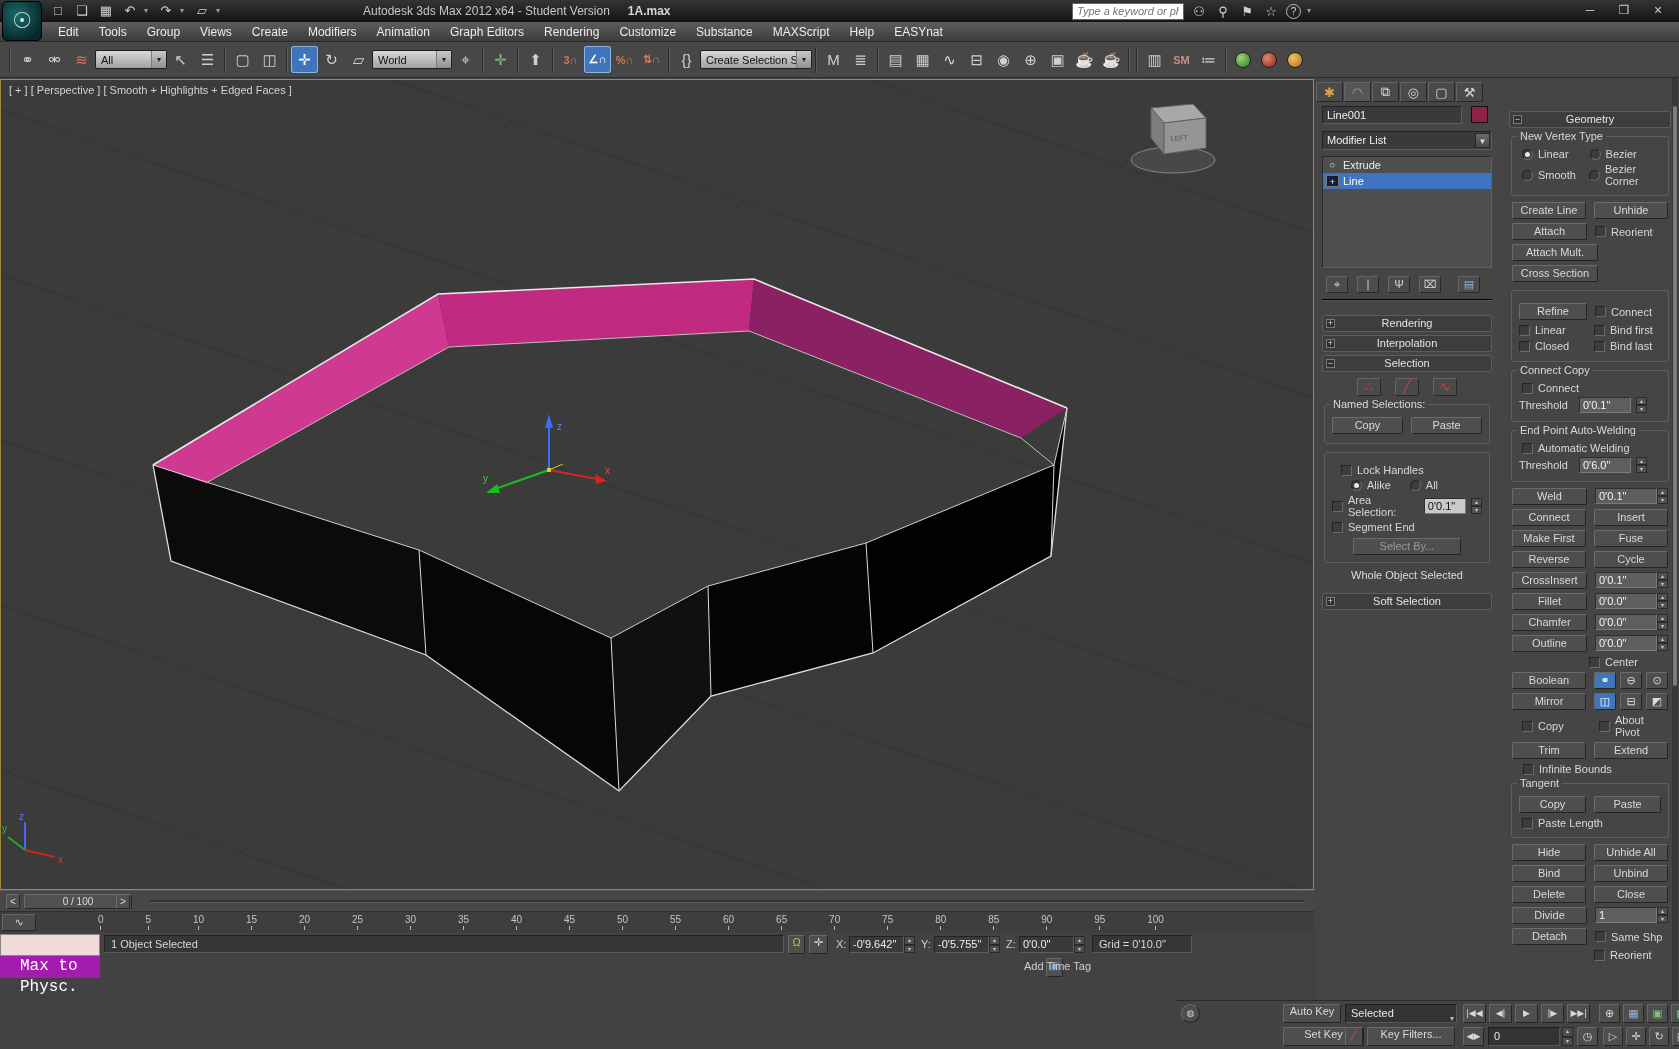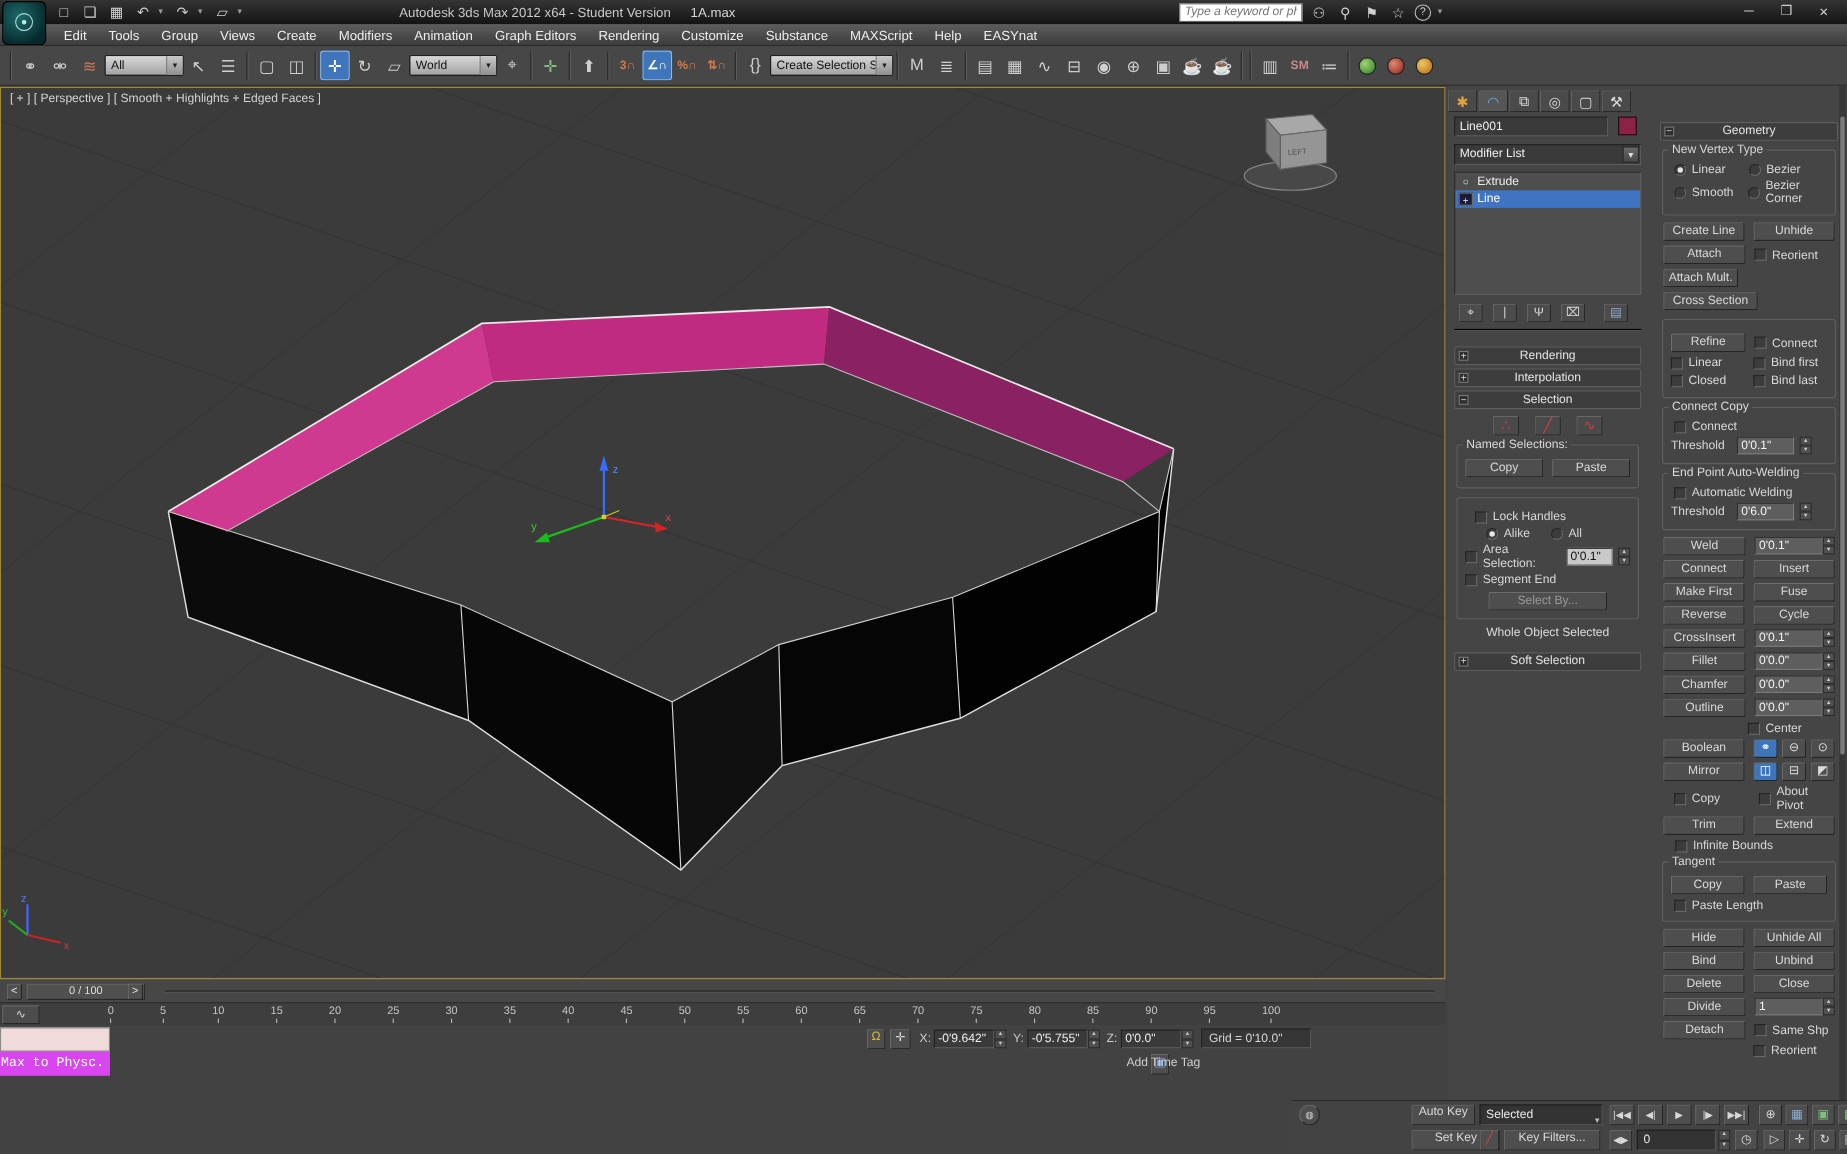--- a/index.html
+++ b/index.html
@@ -12,21 +12,21 @@
   background:linear-gradient(#343434,#141414); }
 #menubar { position:absolute; left:0; top:22px; width:1679px; height:20px;
   background:linear-gradient(#5d5d5d,#3c3c3c); border-bottom:1px solid #2a2a2a; }
 #logo { position:absolute; left:2px; top:1px; width:40px; height:40px; z-index:9;
   background:radial-gradient(circle at 38% 35%,#1d6b6b,#07292b 75%); border:1px solid #000; border-radius:5px;
   color:#bfe8e2; font-size:22px; text-align:center; line-height:38px; }
 #qat { position:absolute; left:48px; top:2px; display:flex; gap:4px; }
 .qbtn { width:20px; height:18px; color:#cfcfcf; font-size:13px; text-align:center; line-height:18px; }
 .qcaret { width:8px; color:#9a9a9a; font-size:8px; line-height:18px; }
 #title-text { position:absolute; left:363px; top:4px; color:#c8c8c8; font-size:12px; }
-#title-text b { font-weight:normal; margin-left:18px; color:#d6d6d6; }
+#title-text b { font-weight:bold; margin-left:18px; color:#d6d6d6; }
 #searchwrap { position:absolute; left:1072px; top:2px; display:flex; align-items:center; gap:6px; }
 #search { width:112px; height:17px; background:#fff; border:1px solid #666; color:#777;
   font-style:italic; font-size:11px; padding:0 4px; font-family:"Liberation Sans",sans-serif; }
 .infoicon { color:#d0d0d0; font-size:13px; width:18px; text-align:center; line-height:17px; }
 #winbtns { position:absolute; left:1580px; top:2px; display:flex; gap:14px; }
 .winbtn { color:#cfcfcf; font-size:12px; width:20px; text-align:center; line-height:16px; }
 #menus { display:flex; padding-left:48px; height:20px; align-items:center; }
 .mi { padding:0 10px; color:#ececec; font-size:12px; line-height:20px; }
 
 
@@ -61,22 +61,22 @@
 .tick { display:flex; flex-direction:column; align-items:center; color:#c4c4c4; font-size:10px; }
 .tick .tl { width:1px; height:4px; background:#b9b9b9; margin-top:1px; }
 #minicurve { position:absolute; left:2px; top:2px; width:34px; height:17px; background:#4c4c4c;
   border:1px solid; border-color:#666 #262626 #262626 #666; color:#cfcfcf; text-align:center; line-height:15px; }
 
 
 #statusarea { position:absolute; left:0; top:932px; width:1679px; height:117px; background:#424242; }
 .sunk { background:#363636; border:1px solid; border-color:#222 #5a5a5a #5a5a5a #222; color:#d8d8d8;
   position:absolute; height:18px; line-height:16px; padding:0 6px; }
 #listener-pink { position:absolute; left:0; top:2px; width:100px; height:22px; background:#f1dada; border:1px solid #888; }
-#listener-black { position:absolute; left:0; top:24px; width:100px; height:22px; background:#d946ef;
-  color:#fff; font-family:"Liberation Mono",monospace; font-size:12px; line-height:21px; padding-left:1px; }
+#listener-black { position:absolute; left:0; top:24px; width:100px; height:22px; background:#a21caf;
+  color:#fff; font-family:"Liberation Mono",monospace; font-size:16px; line-height:21px; padding-left:20px; }
 .slabel { position:absolute; color:#cfcfcf; top:6px; }
 .coordf { position:absolute; top:4px; height:17px; width:55px; background:#3a3a3a; border:1px solid;
   border-color:#222 #5e5e5e #5e5e5e #222; color:#efefef; padding:0 3px; line-height:15px; }
 .spincol { position:absolute; top:4px; width:11px; height:17px; display:flex; flex-direction:column; }
 .spincol span { flex:1; background:#4e4e4e; border:1px solid #2a2a2a; color:#c9c9c9; font-size:6px;
   line-height:6px; text-align:center; }
 .stbtn { position:absolute; height:19px; background:#4e4e4e; border:1px solid; border-color:#6a6a6a #252525 #252525 #6a6a6a;
   color:#d9d9d9; text-align:center; border-radius:2px; font-size:11px; }
 #transport { position:absolute; left:1175px; top:68px; width:504px; height:49px; background:#434343; border-top:1px solid #2b2b2b; }
 .pbtn { position:absolute; width:23px; height:19px; background:#4e4e4e; border:1px solid; border-color:#696969 #242424 #242424 #696969;
@@ -429,20 +429,21 @@
         <div class="tick">
           <span class="tn">100</span>
           <span class="tl"></span>
         </div>
       </div>
 </div>
 
 <div id="statusarea">
   <div id="listener-pink"></div>
   <div id="listener-black">Max to Physc.</div>
+  <div class="sunk" style="left:104px;top:3px;width:680px">1 Object Selected</div>
   <div class="stbtn" style="left:788px;top:3px;width:17px;color:#d8b83a">Ω</div>
   <div class="stbtn" style="left:809px;top:3px;width:19px">✛</div>
   <span class="slabel" style="left:836px">X:</span>
   <div class="coordf" style="left:849px">-0'9.642"</div>
   <div class="spincol" style="left:904px">
         <span>▴</span>
         <span>▾</span>
       </div>
   <span class="slabel" style="left:921px">Y:</span>
   <div class="coordf" style="left:934px">-0'5.755"</div>
@@ -615,21 +616,21 @@
           <div class="btn fx">Create Line</div>
       <div class="btn fx">Unhide</div>
         </div>
     <div class="grow">
           <div class="btn fx">Attach</div>
       <div class="cbrow fx" style="margin:0">
             <span class="cb"></span>
             <span>Reorient</span>
           </div>
         </div>
-    <div class="grow" style="width:68px">
+    <div class="grow" style="width:86px">
           <div class="btn fx">Attach Mult.</div>
         </div>
     <div class="grow" style="width:86px">
           <div class="btn fx">Cross Section</div>
         </div>
 
     <div class="gbox">
       <div class="grow">
             <div class="btn fx">Refine</div>
         <div class="cbrow fx" style="margin:0">

